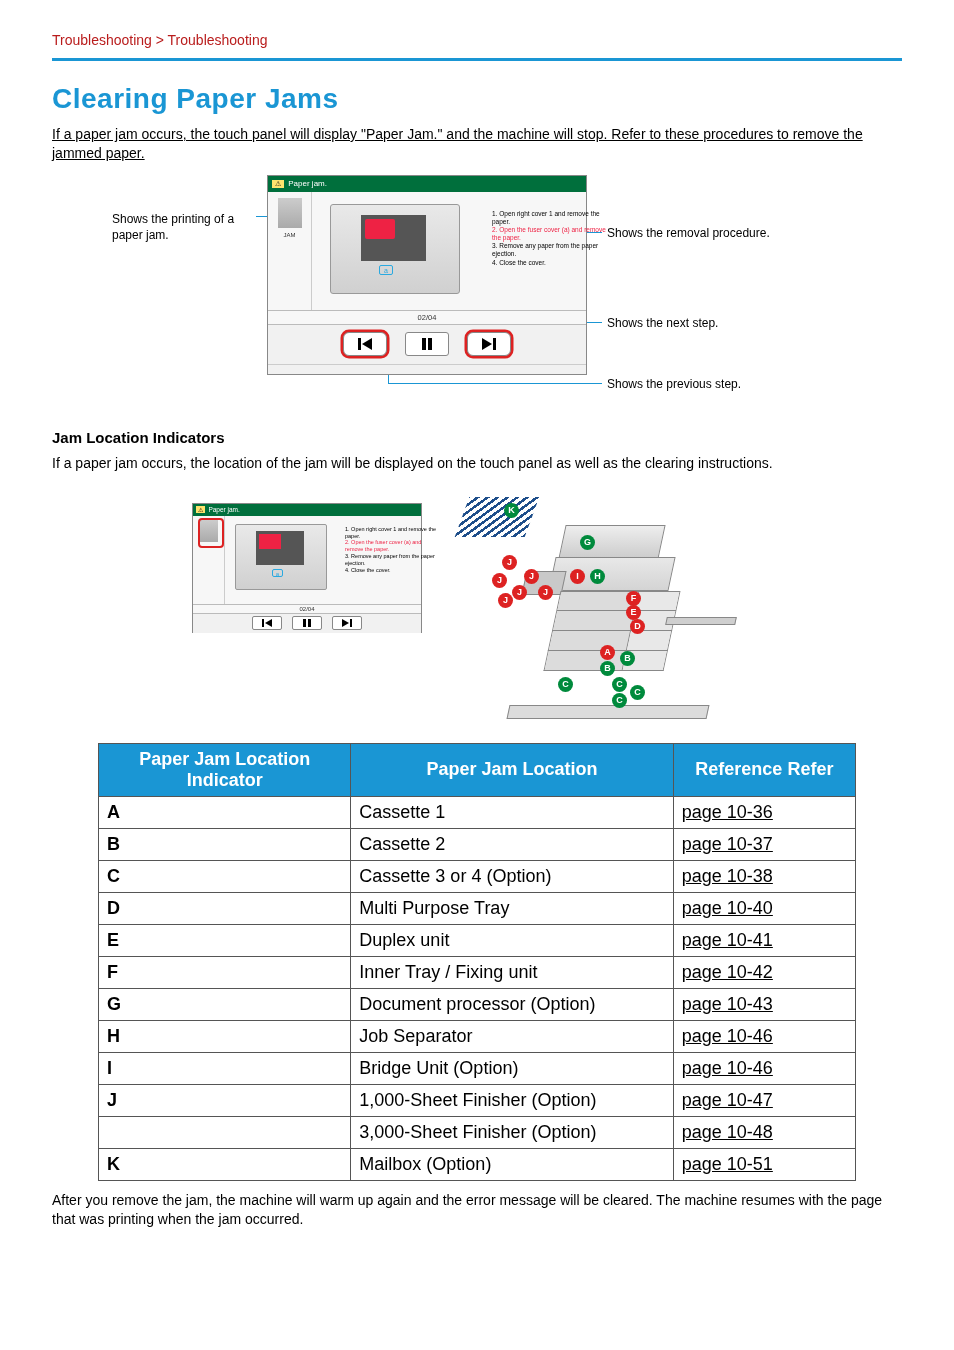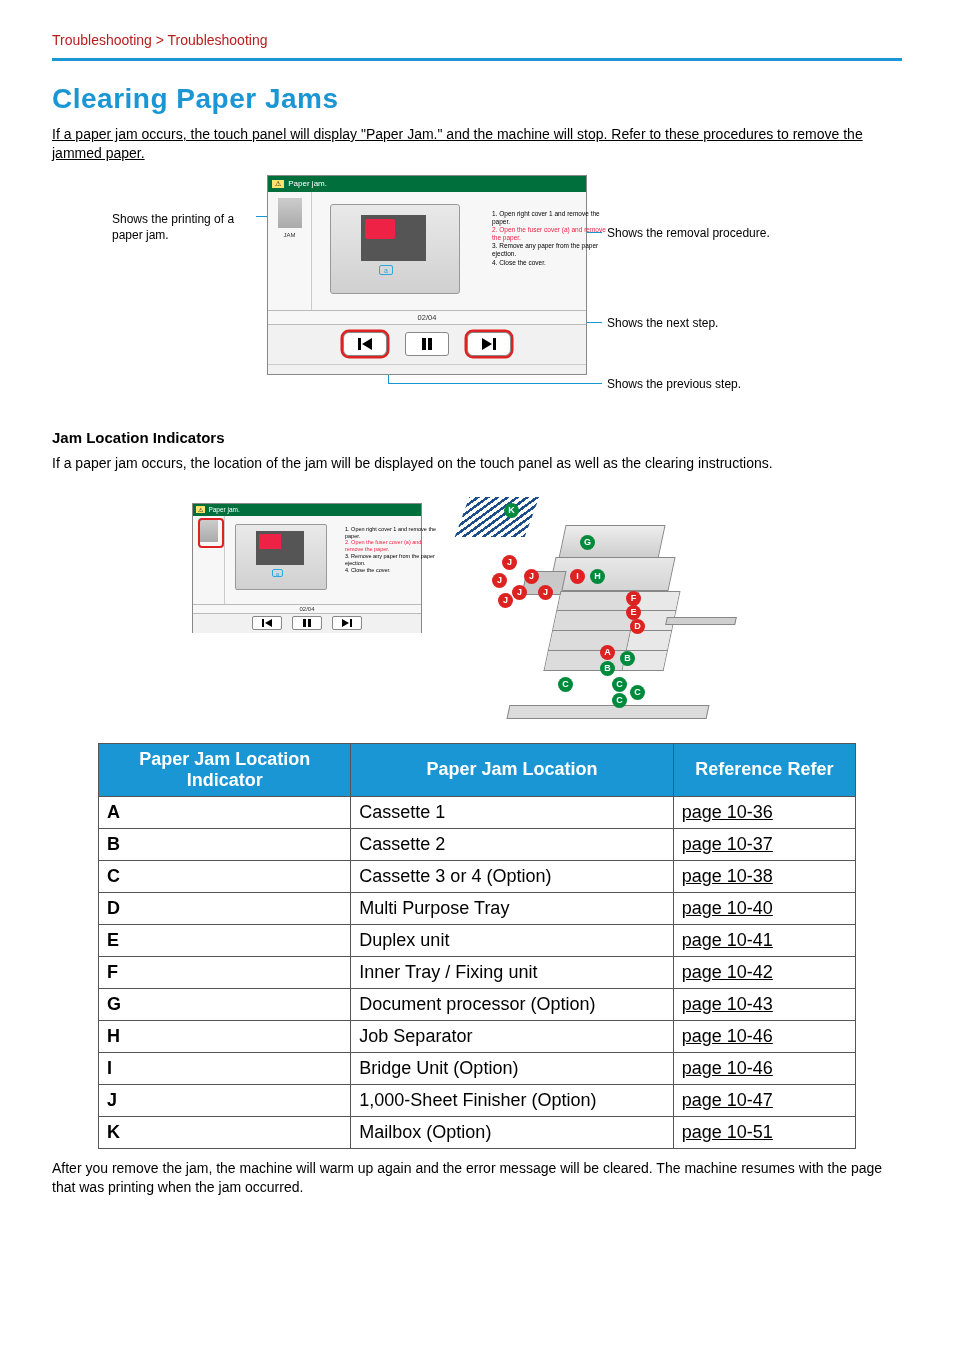--- a/index.html
+++ b/index.html
@@ -546,20 +546,25 @@
         <td class="col-ind">I</td>
         <td class="col-loc">Bridge Unit (Option)</td>
         <td class="col-ref"><span>page 10-46</span></td>
       </tr>
       <tr>
         <td class="col-ind">J</td>
         <td class="col-loc">1,000-Sheet Finisher (Option)</td>
         <td class="col-ref"><span>page 10-47</span></td>
       </tr>
       <tr>
+        <td class="col-ind"></td>
+        <td class="col-loc">3,000-Sheet Finisher (Option)</td>
+        <td class="col-ref"><span>page 10-48</span></td>
+      </tr>
+      <tr>
         <td class="col-ind">K</td>
         <td class="col-loc">Mailbox (Option)</td>
         <td class="col-ref"><span>page 10-51</span></td>
       </tr>
     </tbody>
 </table>
 
 <p class="outro">After you remove the jam, the machine will warm up again and the error message will be cleared. The machine resumes with the page that was printing when the jam occurred.</p>
 
 </body></html>

